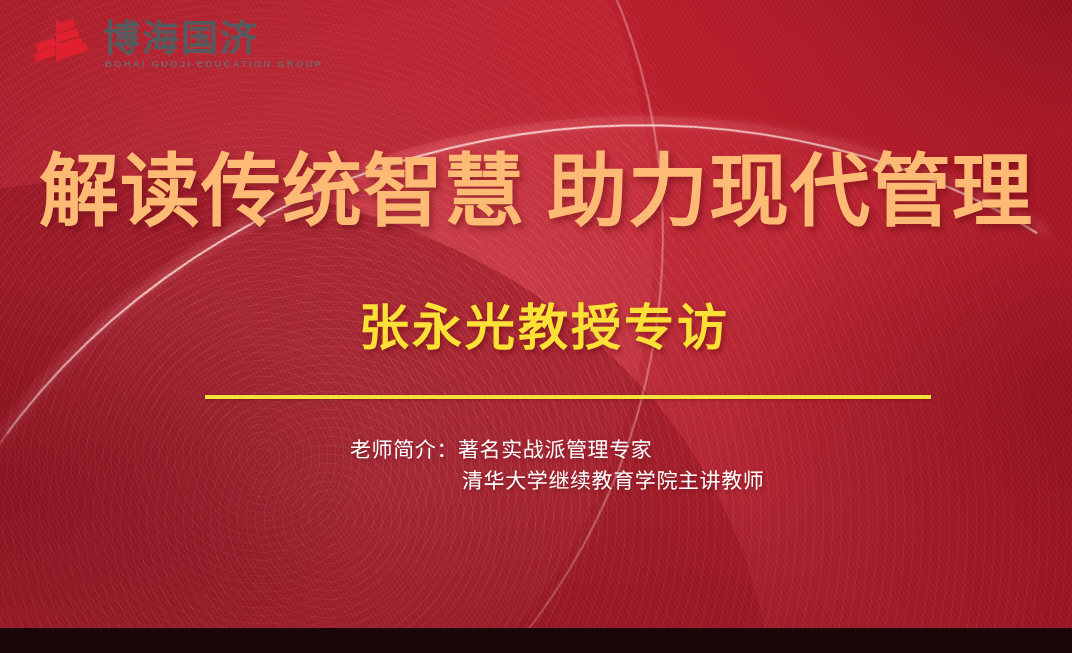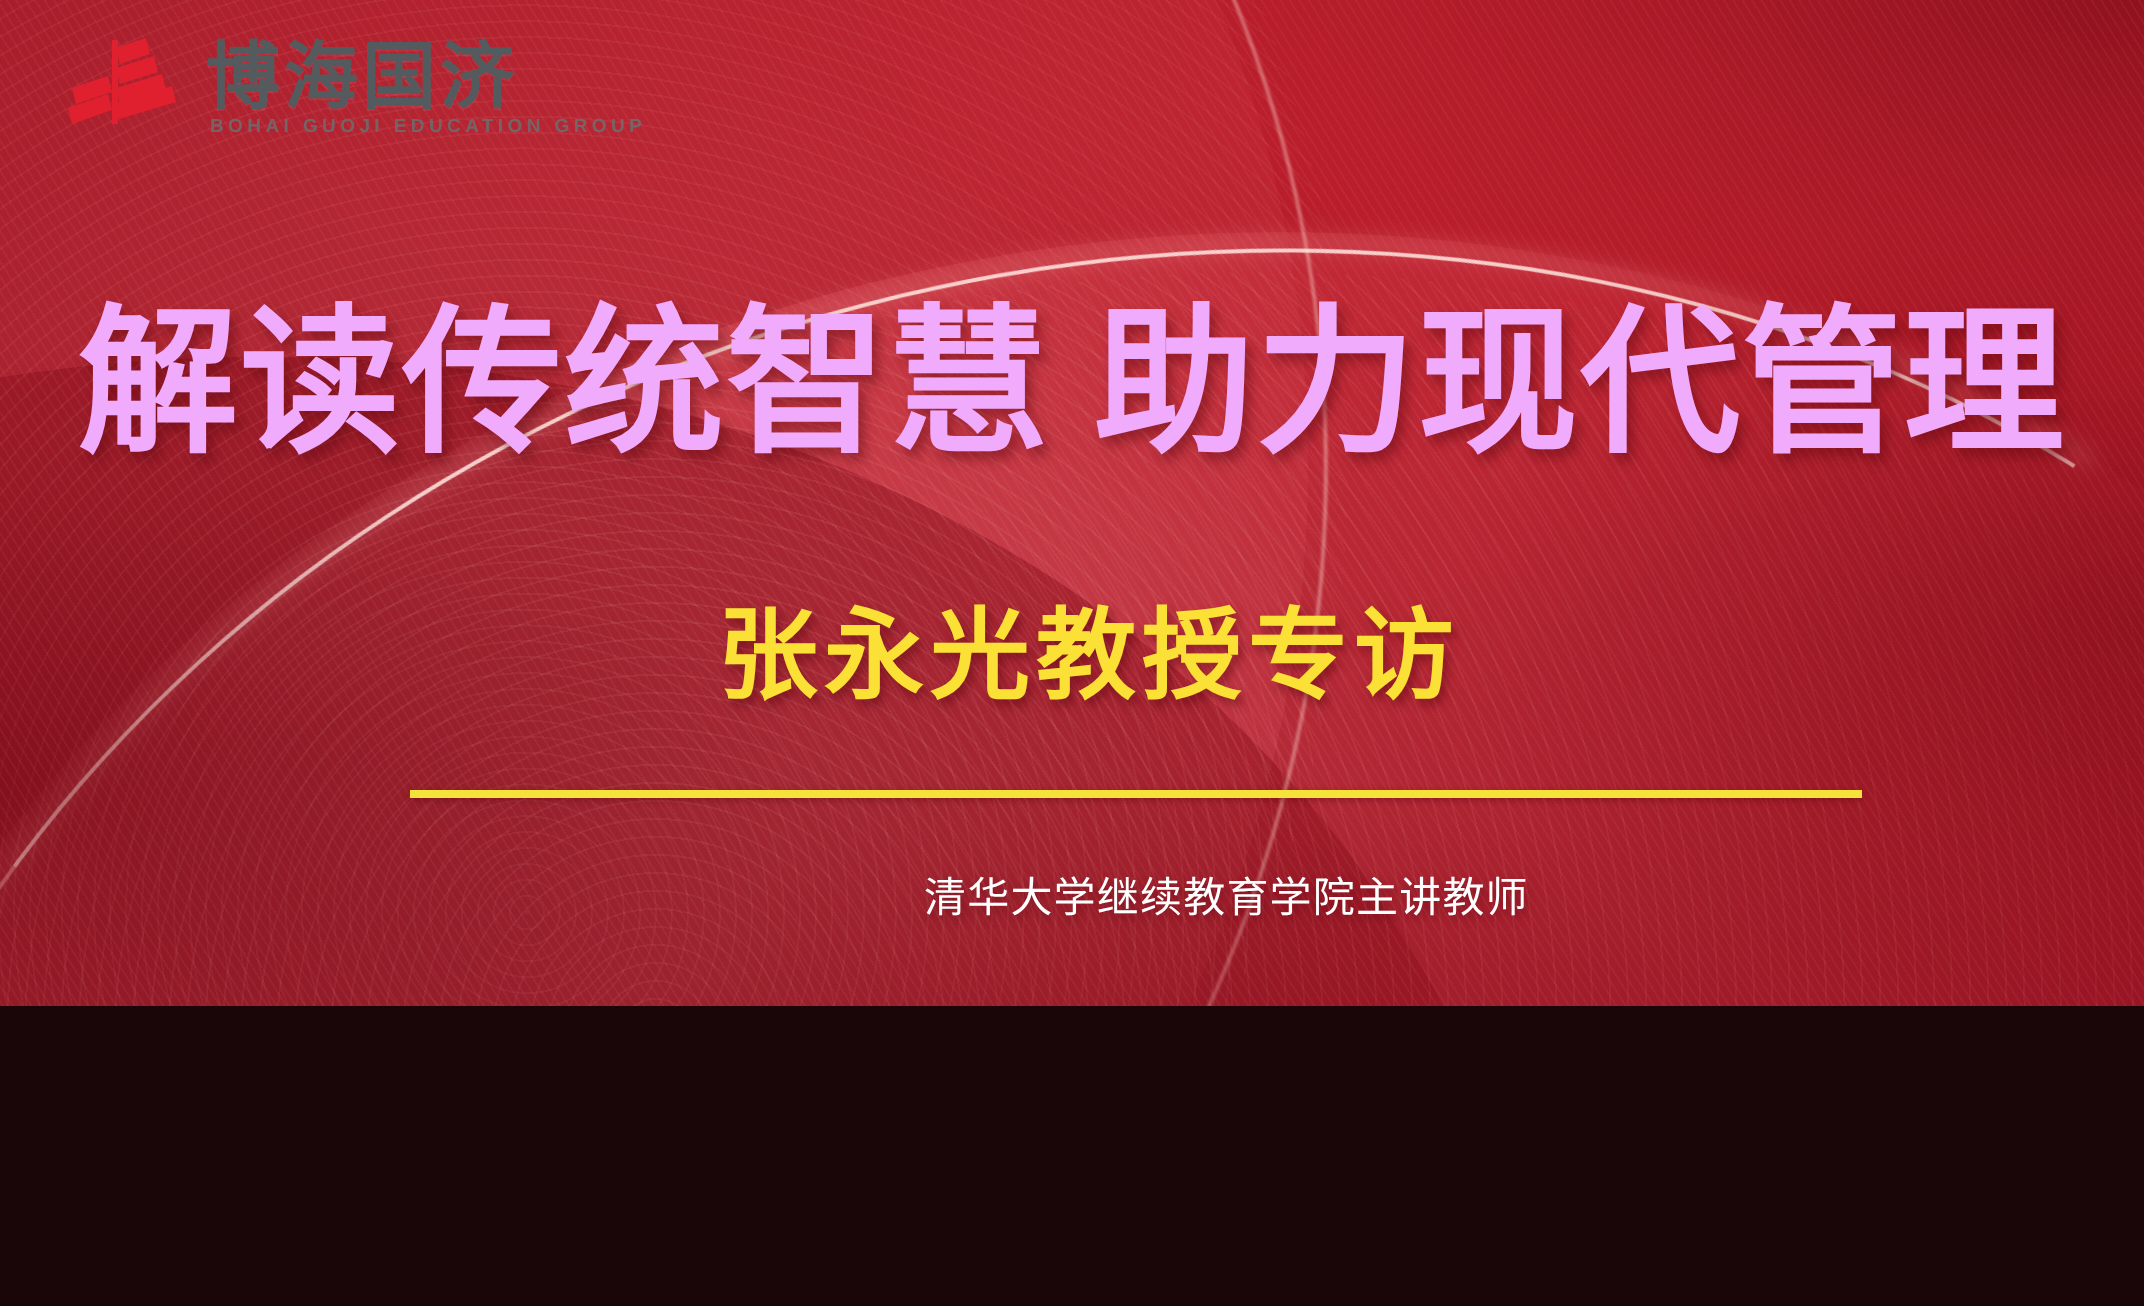--- a/index.html
+++ b/index.html
@@ -8,21 +8,21 @@
     padding: 0;
     background: #1a0508;
   }
   body {
     font-family: "Liberation Sans", "DejaVu Sans", sans-serif;
   }
 
   .poster {
     position: relative;
     width: 1072px;
-    height: 503px;
+    height: 628px;
     overflow: hidden;
     background: #b41b2a;
     user-select: none;
   }
 
   
   .bg-base {
     position: absolute;
     inset: 0;
     background:
@@ -208,21 +208,21 @@
 
   
   .title {
     position: absolute;
     left: 0;
     right: 0;
     top: 152px;
     text-align: center;
     font-size: 80px;
     font-weight: 700;
-    color: #f0abfc;
+    color: #fdba74;
     line-height: 1;
     letter-spacing: 1px;
     white-space: nowrap;
     text-shadow: 3px 4px 6px rgba(92,6,16,.45);
   }
   .title .gap { display: inline-block; width: 22px; }
 
   .subtitle {
     position: absolute;
     left: 17px;
@@ -299,16 +299,17 @@
 
   <div class="title">
     <span>解读传统智慧</span><span class="gap"></span><span>助力现代管理</span>
   </div>
 
   <div class="subtitle">张永光教授专访</div>
 
   <div class="divider"></div>
 
   <div class="credits">
+    <div>老师简介：著名实战派管理专家</div>
     <div class="credits-line-2">清华大学继续教育学院主讲教师</div>
   </div>
 
 </div>
 
 </body></html>

